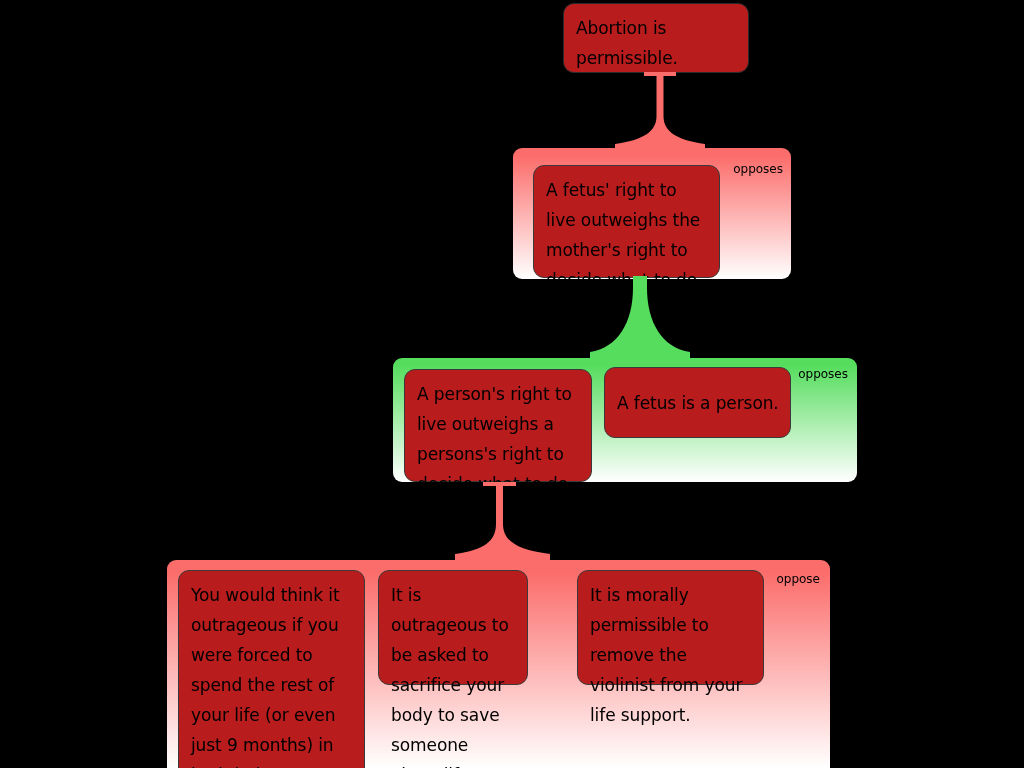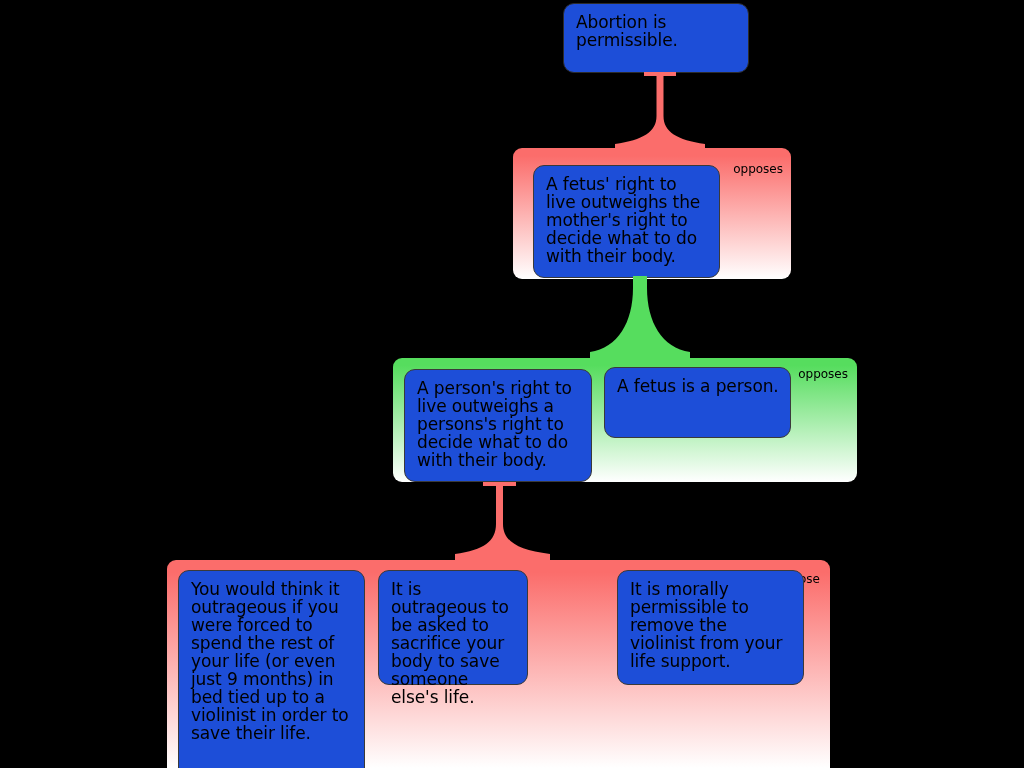--- a/index.html
+++ b/index.html
@@ -37,37 +37,37 @@
   .group-label {
     position: absolute;
     font-size: 12px;
     color: #000000;
     white-space: nowrap;
     line-height: 1;
   }
   
   .card {
     position: absolute;
-    background: #1d4ed8;
+    background: #b91c1c;
     border: 1.6px solid #3a3a3a;
     border-radius: 11px;
     box-sizing: border-box;
     padding: 9px 11px 8px 12px;
     color: #000000;
     font-size: 17px;
-    line-height: 18px;
+    line-height: 30px;
     letter-spacing: -0.1px;
   }
   .card.plain {
     border-color: #2b2b2b;
   }
   .card .txt { display: block; }
   .card.vcenter {
     display: flex;
-    align-items: flex-start;
+    align-items: center;
   }
   
   .conn {
     position: absolute;
   }
   .conn svg { display: block; }
 </style>
 </head>
 <body>
 
@@ -122,17 +122,17 @@
   </div>
 
   <div class="card" style="left:178px; top:570px; width:187px; height:220px;">
     <span class="txt">You would think it outrageous if you were forced to spend the rest of your life (or even just 9 months) in bed tied up to a violinist in order to save their life.</span>
   </div>
 
   <div class="card" style="left:378px; top:570px; width:150px; height:115px;">
     <span class="txt">It is outrageous to be asked to sacrifice your body to save someone else's life.</span>
   </div>
 
-  <div class="card" style="left:577px; top:570px; width:187px; height:115px;margin-left:40px;">
+  <div class="card" style="left:577px; top:570px; width:187px; height:115px;">
     <span class="txt">It is morally permissible to remove the violinist from your life support.</span>
   </div>
 
 </div>
 
 </body></html>

